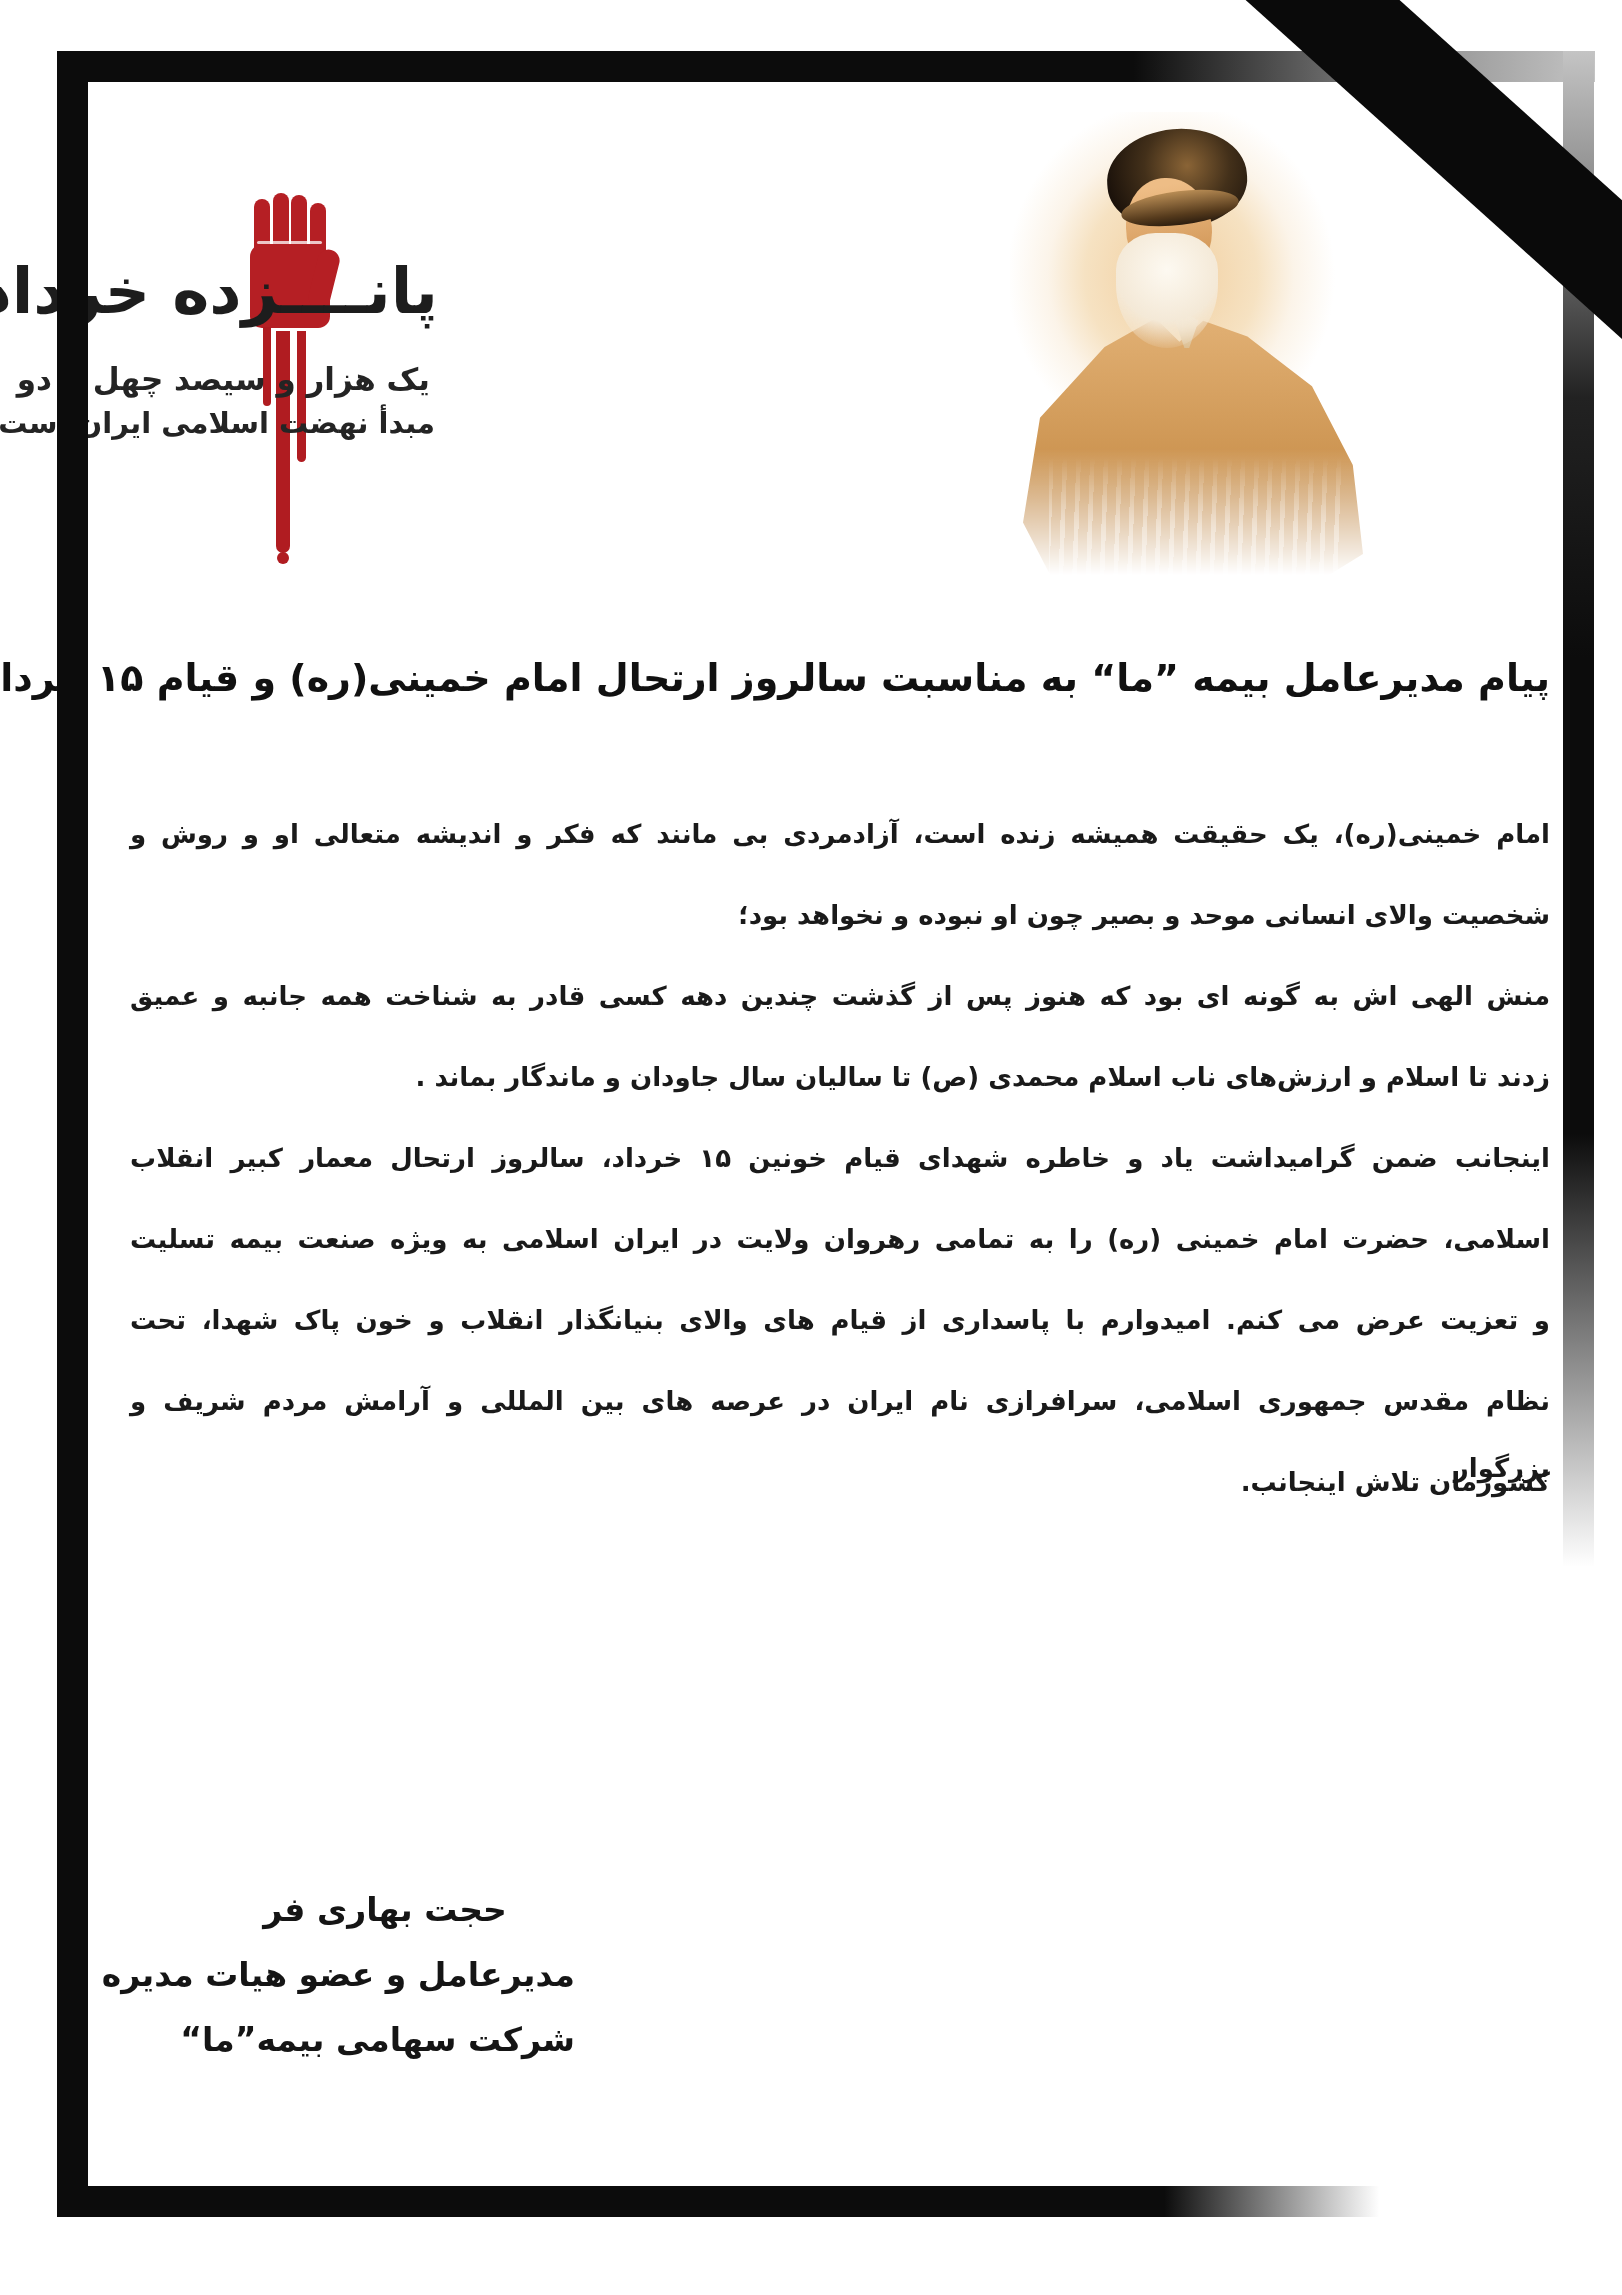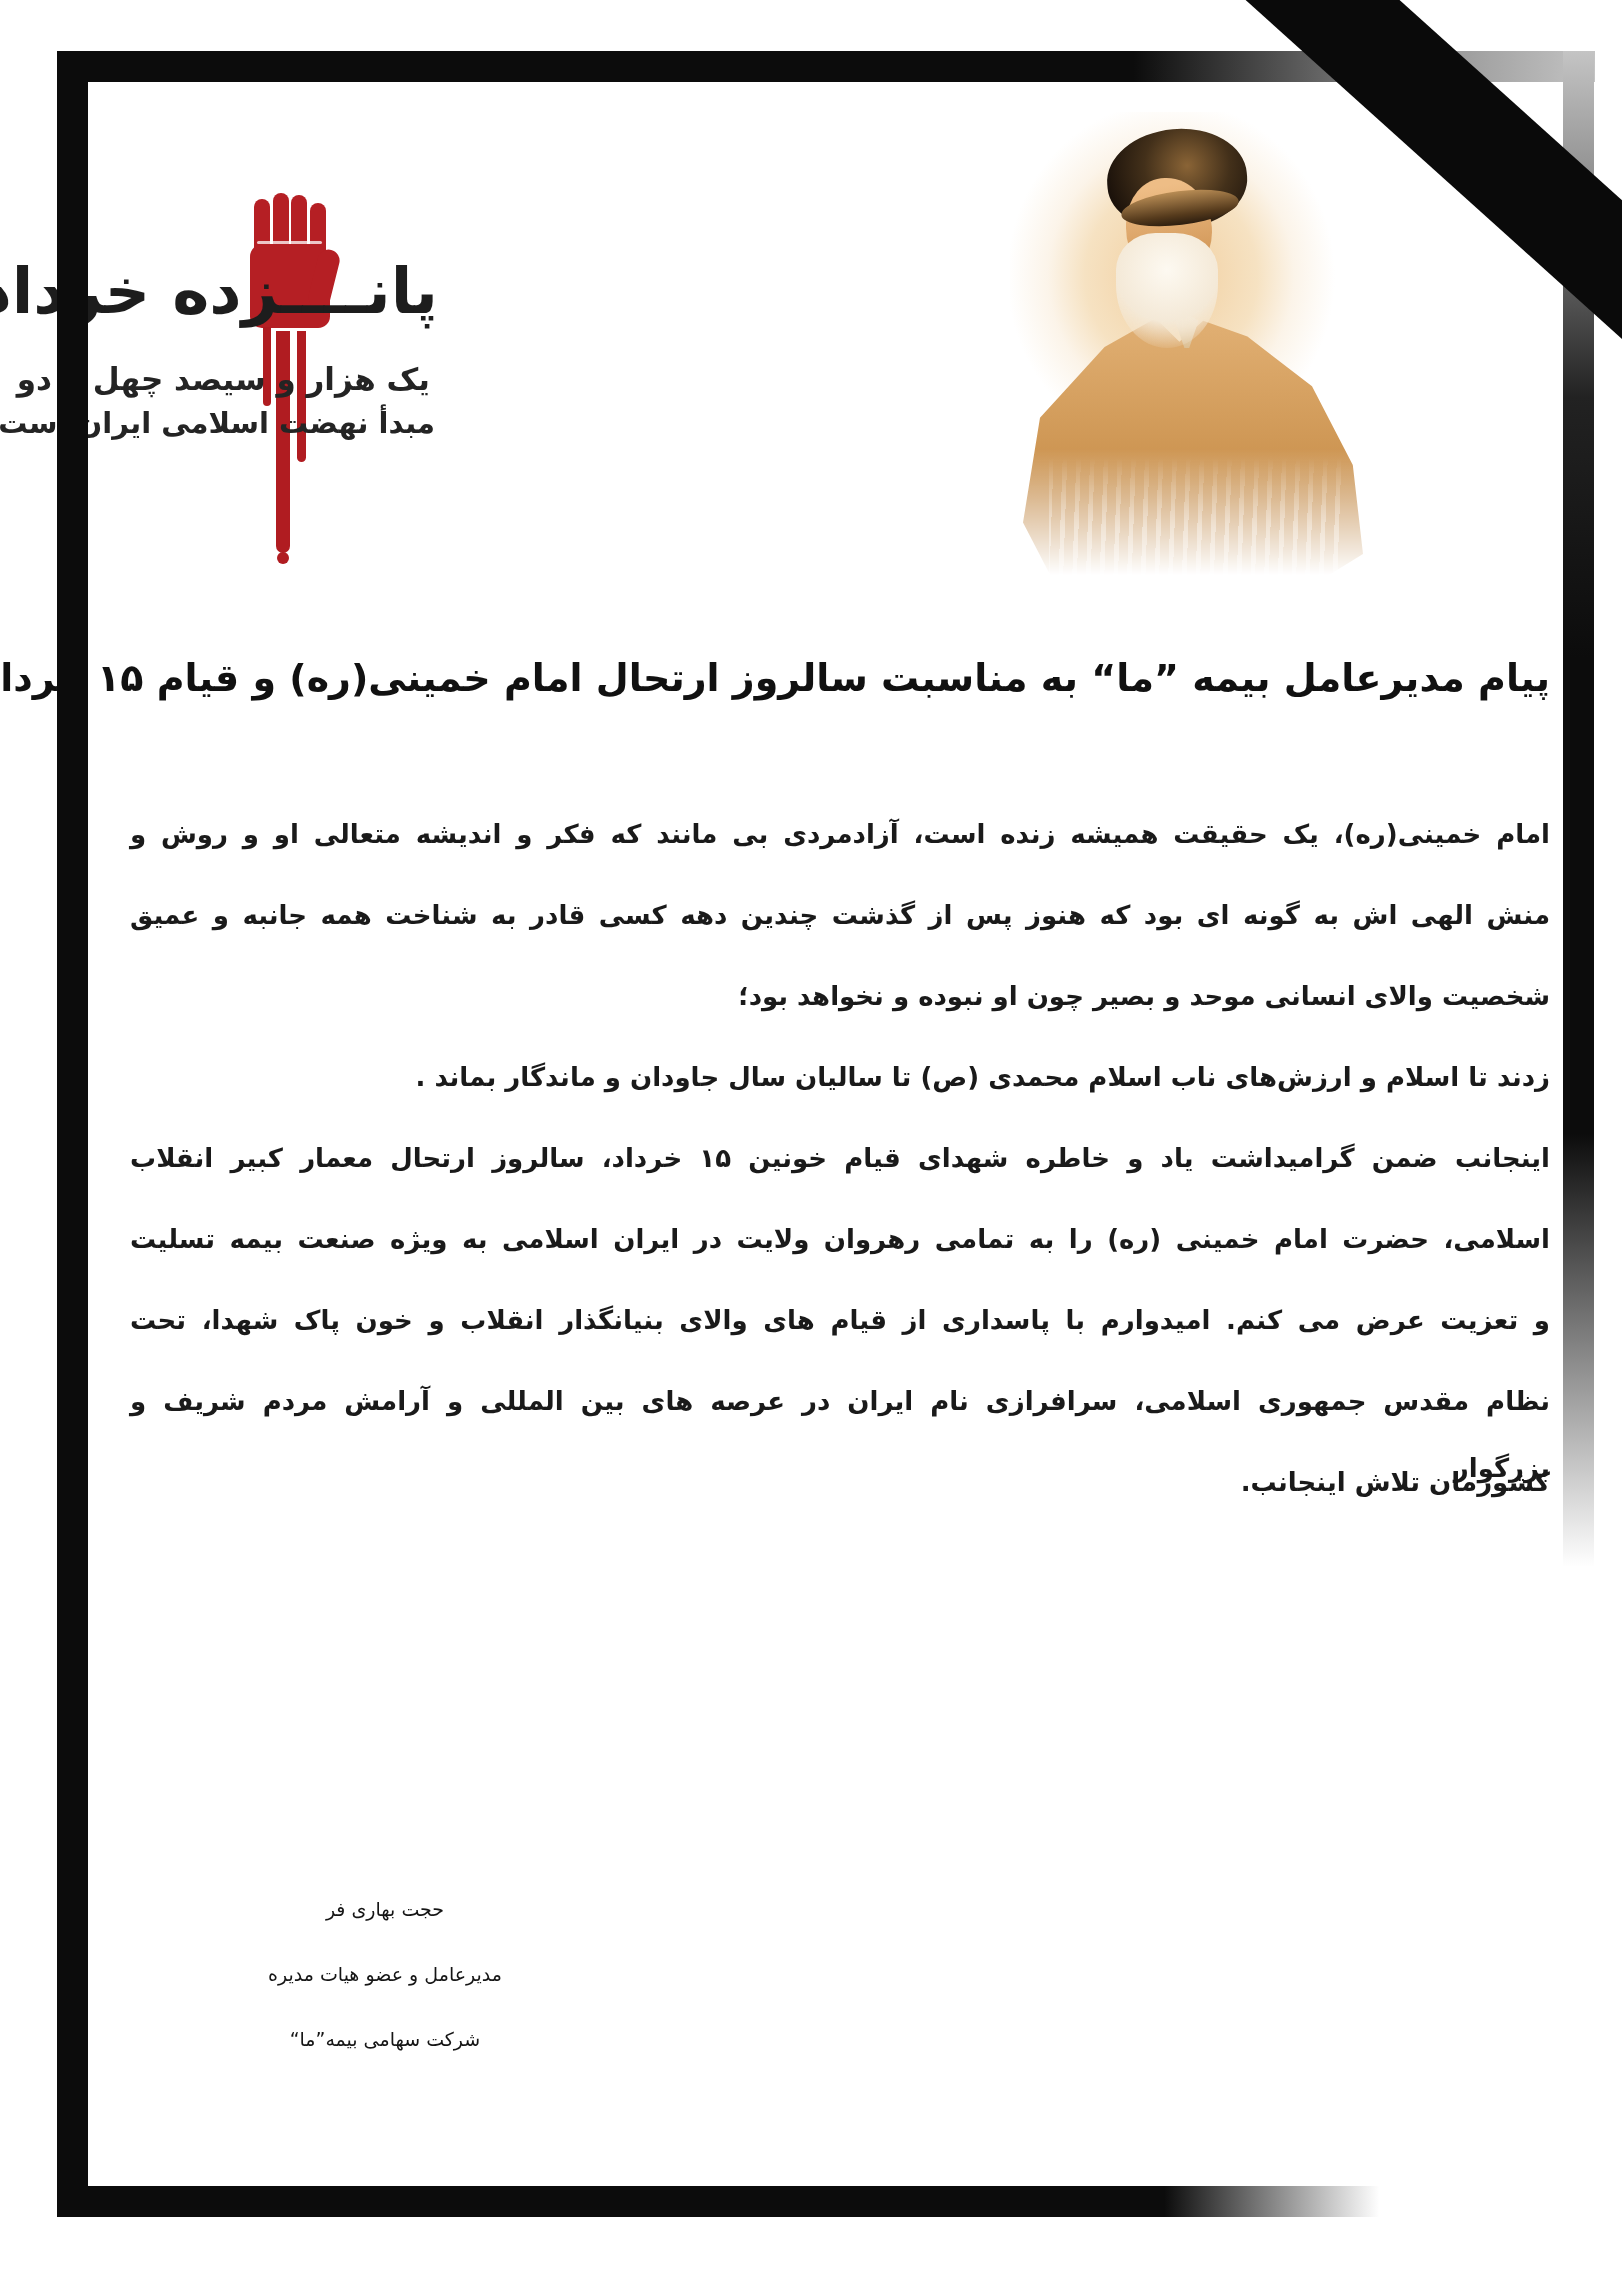--- a/index.html
+++ b/index.html
@@ -78,21 +78,21 @@
     position:absolute; z-index:3; right:72px; left:131px; top:631px;
     font-size:38px; font-weight:bold; color:#111; text-align:right; white-space:nowrap;
   }
   .body-text{position:absolute; z-index:3; right:72px; left:131px; top:801px; color:#1a1a1a;}
   .line{height:81px; line-height:67px; font-size:26px; font-weight:bold; white-space:nowrap; text-align:right;}
   .line.j{white-space:normal; text-align:justify; text-align-last:justify; word-spacing:1.3px;}
   .signature{
     position:absolute; z-index:3; left:196px; top:1877px; width:380px;
     text-align:center; color:#151515;
   }
-  .sig-line{height:65px; line-height:65px; font-size:19px; font-weight:normal; white-space:nowrap;}
+  .sig-line{height:65px; line-height:65px; font-size:33px; font-weight:bold; white-space:nowrap;}
 </style>
 </head>
 <body>
 
 <div class="page">
 
   <div class="frame-band frame-left"></div>
   <div class="frame-band frame-top"></div>
   <div class="frame-band frame-right"></div>
   <div class="frame-band frame-bottom"></div>
@@ -128,22 +128,22 @@
     <div class="p-brow p-brow-r"></div>
     <div class="p-brow p-brow-l"></div>
     <div class="p-turban-band"></div>
     <div class="p-beard"></div>
   </div>
 
   <h1 class="letter-title">پیام مدیرعامل بیمه ”ما“ به مناسبت سالروز ارتحال امام خمینی(ره) و قیام ۱۵ خرداد</h1>
 
   <main class="body-text">
     <div class="line j">امام خمینی(ره)، یک حقیقت همیشه زنده است، آزادمردی بی مانند که فکر و اندیشه متعالی او و روش و</div>
+    <div class="line">شخصیت والای انسانی موحد و بصیر چون او نبوده و نخواهد بود؛</div>
     <div class="line j">منش الهی اش به گونه ای بود که هنوز پس از گذشت چندین دهه کسی قادر به شناخت همه جانبه و عمیق</div>
-    <div class="line">شخصیت والای انسانی موحد و بصیر چون او نبوده و نخواهد بود؛</div>
     <div class="line">زدند تا اسلام و ارزش‌های ناب اسلام محمدی (ص) تا سالیان سال جاودان و ماندگار بماند .</div>
     <div class="line j">اینجانب ضمن گرامیداشت یاد و خاطره شهدای قیام خونین ۱۵ خرداد، سالروز ارتحال معمار کبیر انقلاب</div>
     <div class="line j">اسلامی، حضرت امام خمینی (ره) را به تمامی رهروان ولایت در ایران اسلامی به ویژه صنعت بیمه تسلیت</div>
     <div class="line j">و تعزیت عرض می کنم. امیدوارم با پاسداری از قیام های والای بنیانگذار انقلاب و خون پاک شهدا، تحت</div>
     <div class="line j">نظام مقدس جمهوری اسلامی، سرافرازی نام ایران در عرصه های بین المللی و آرامش مردم شریف و بزرگوار</div>
     <div class="line">کشورمان تلاش اینجانب.</div>
   </main>
 
   <footer class="signature">
     <div class="sig-line">حجت بهاری فر</div>

